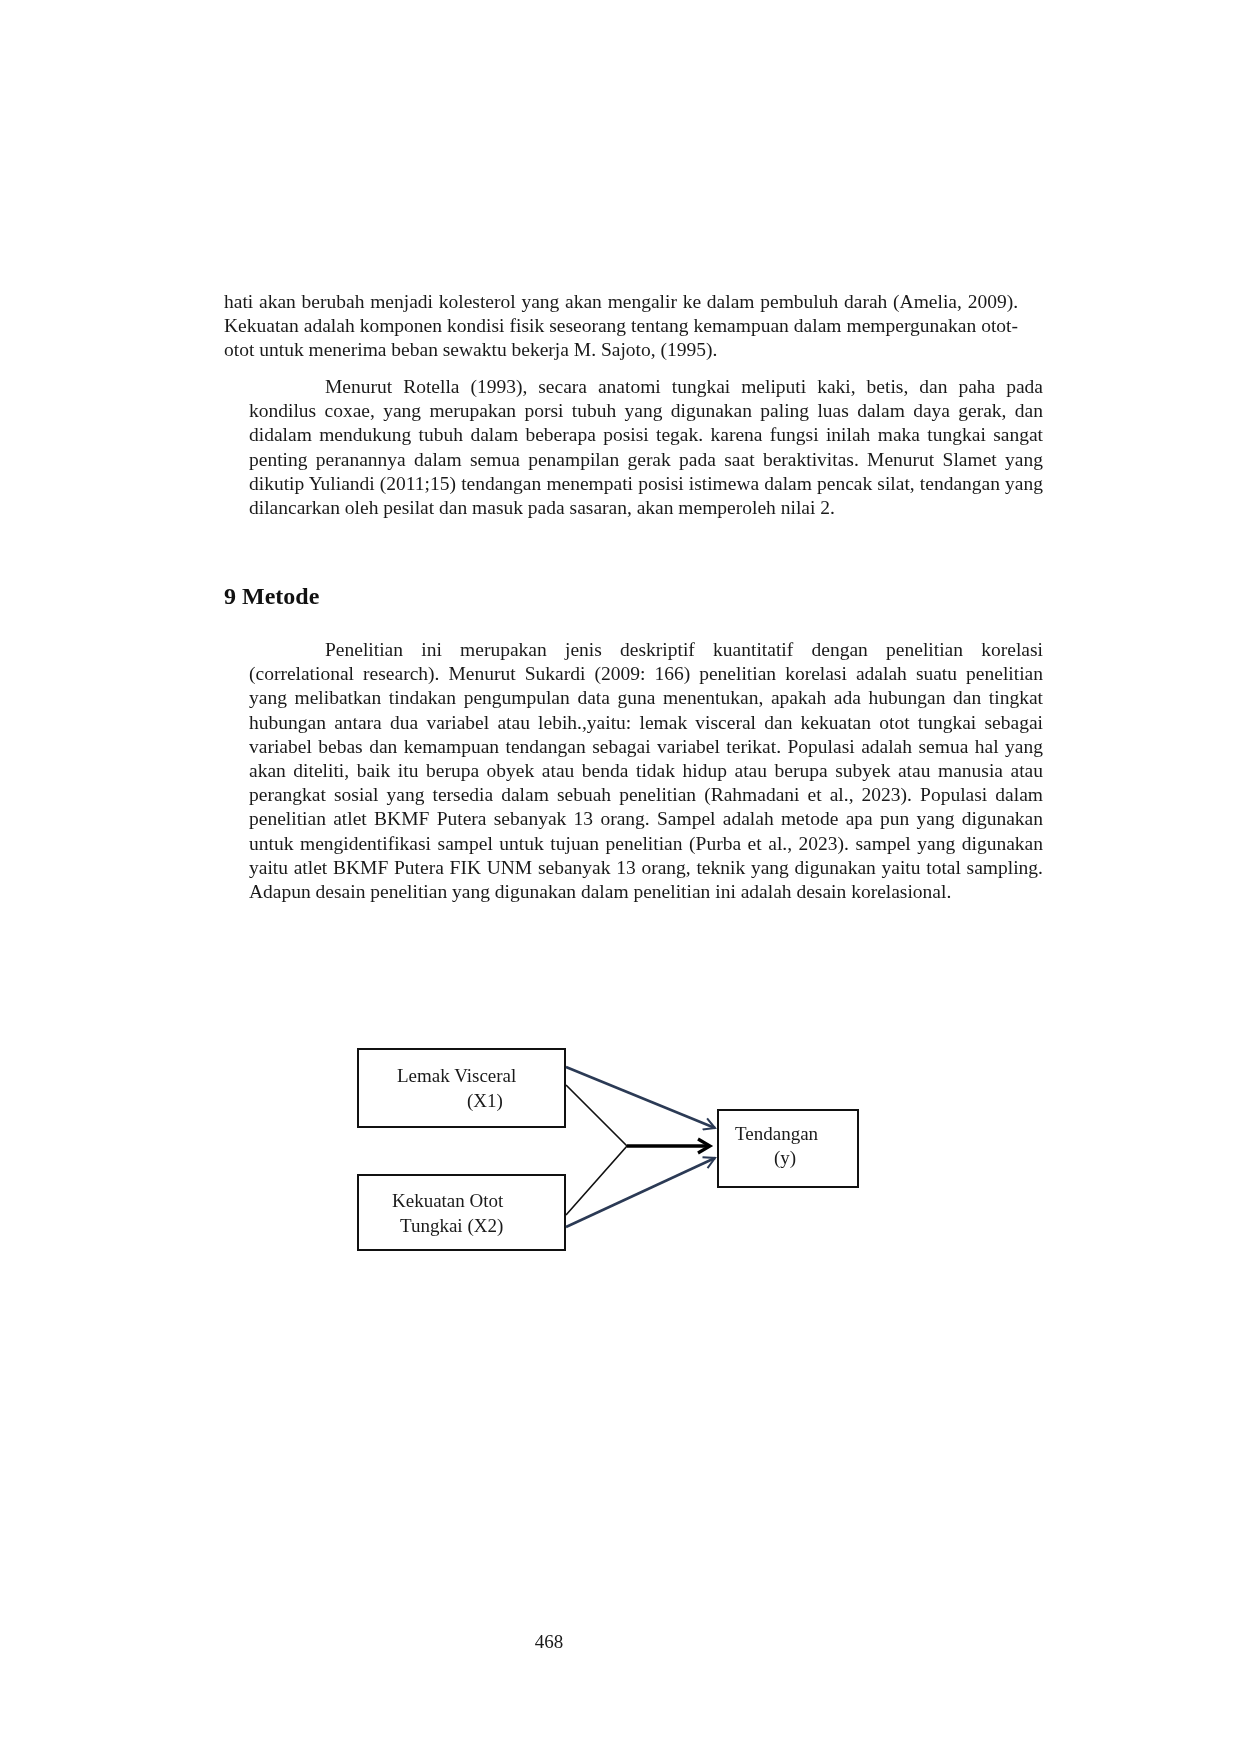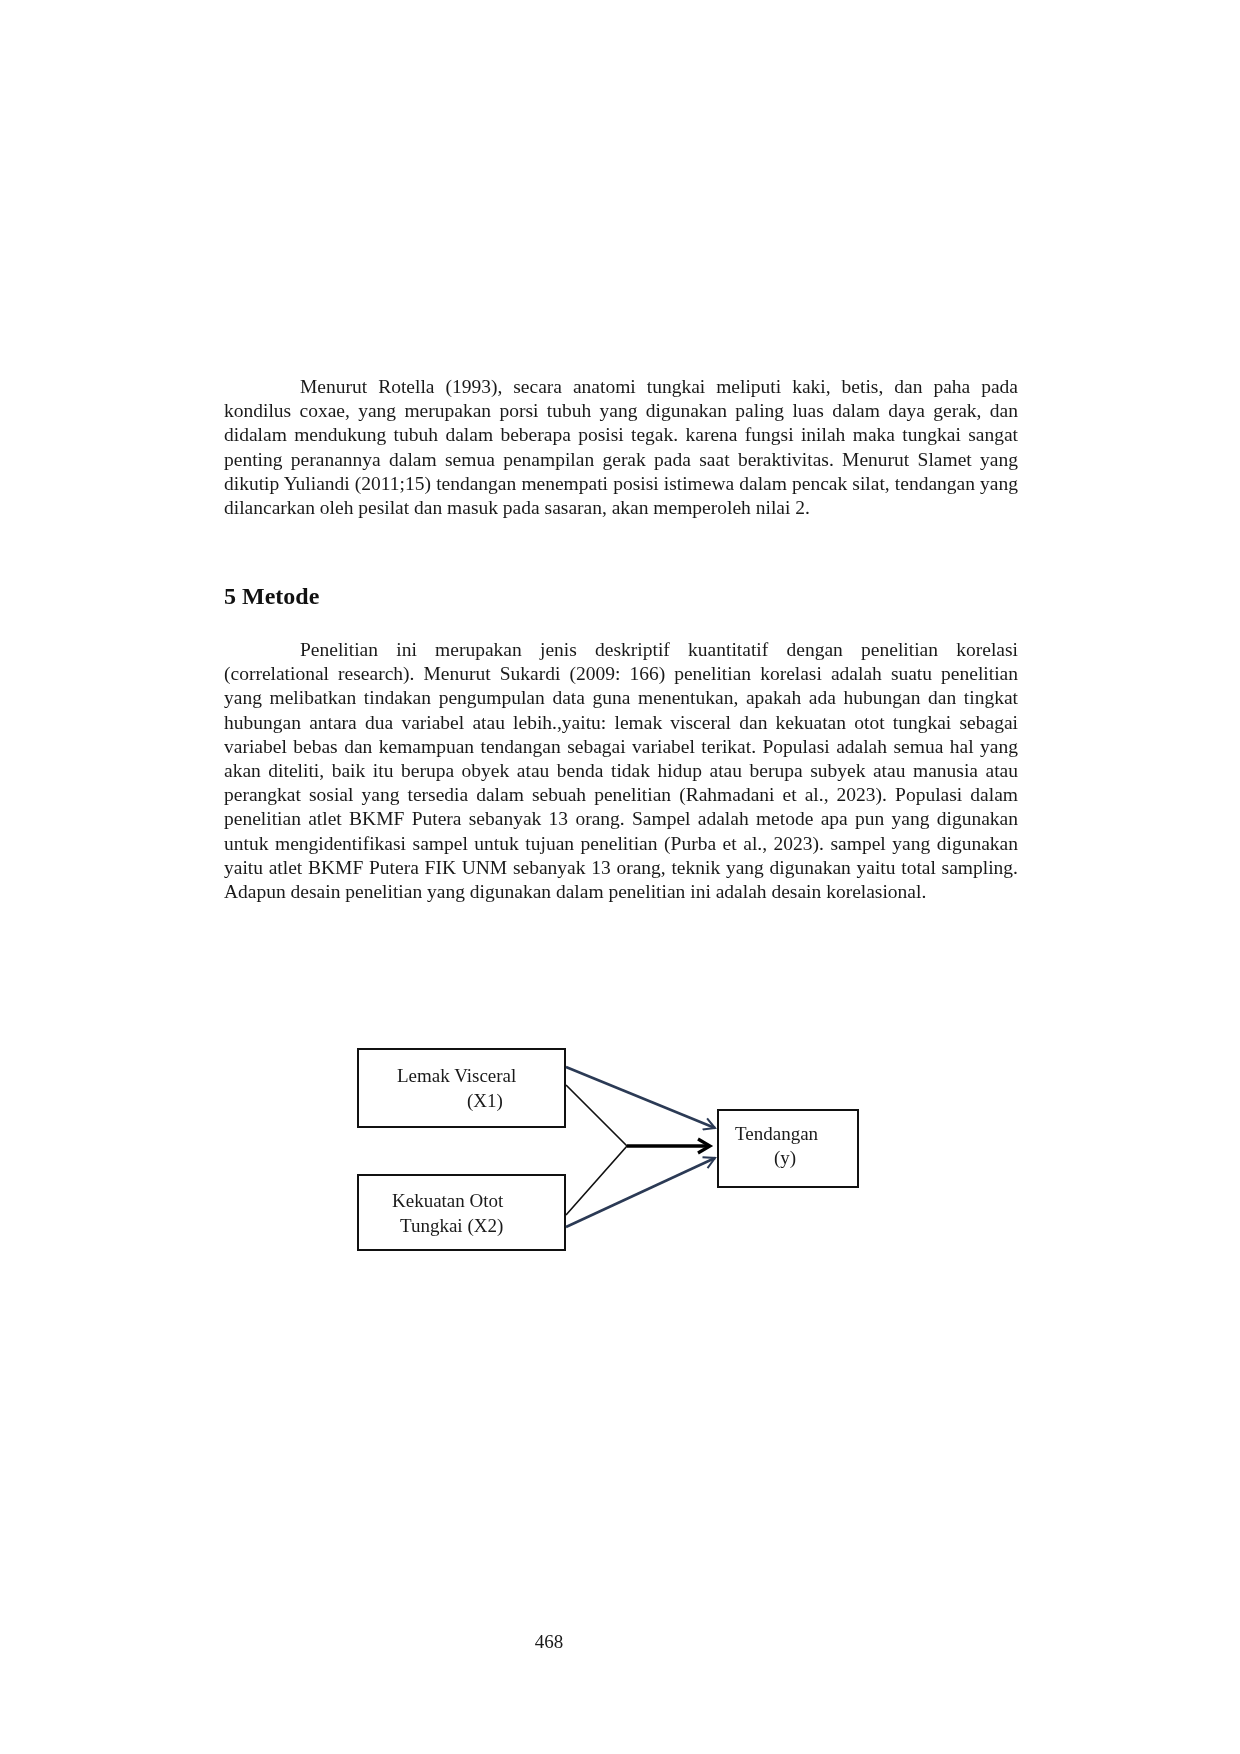--- a/index.html
+++ b/index.html
@@ -9,21 +9,21 @@
       position: absolute;
       left: 224px;
       width: 794px;
       font-family: "Liberation Serif", serif;
       font-size: 19.5px;
       line-height: 24.2px;
       color: #1a1a1a;
       text-align: justify;
       margin: 0;
     }
-    .indent { text-indent: 76px; }
+    .indent { text-indent: 76px; margin-left: 25px; }
     .heading {
       position: absolute;
       left: 224px;
       top: 583px;
       font-family: "Liberation Serif", serif;
       font-weight: bold;
       font-size: 24px;
       color: #111;
       margin: 0;
     }
@@ -37,24 +37,25 @@
       font-family: "Liberation Serif", serif;
       font-size: 19px;
       color: #1a1a1a;
     }
   </style>
 </head>
 <body>
 
 <div class="page">
 
+  <p class="text-block" style="top:290px;">hati akan berubah menjadi kolesterol yang akan mengalir ke dalam pembuluh darah (Amelia, 2009). Kekuatan adalah komponen kondisi fisik seseorang tentang kemampuan dalam mempergunakan otot-otot untuk menerima beban sewaktu bekerja M. Sajoto, (1995).</p>
 
   <p class="text-block indent" style="top:375px;">Menurut Rotella (1993), secara anatomi tungkai meliputi kaki, betis, dan paha pada kondilus coxae, yang merupakan porsi tubuh yang digunakan paling luas dalam daya gerak, dan didalam mendukung tubuh dalam beberapa posisi tegak. karena fungsi inilah maka tungkai sangat penting peranannya dalam semua penampilan gerak pada saat beraktivitas. Menurut Slamet yang dikutip Yuliandi (2011;15) tendangan menempati posisi istimewa dalam pencak silat, tendangan yang dilancarkan oleh pesilat dan masuk pada sasaran, akan memperoleh nilai 2.</p>
 
-  <h2 class="heading">5 Metode</h2>
+  <h2 class="heading">9 Metode</h2>
 
   <p class="text-block indent" style="top:638px;">Penelitian ini merupakan jenis deskriptif kuantitatif dengan penelitian korelasi (correlational research). Menurut Sukardi (2009: 166) penelitian korelasi adalah suatu penelitian yang melibatkan tindakan pengumpulan data guna menentukan, apakah ada hubungan dan tingkat hubungan antara dua variabel atau lebih.,yaitu: lemak visceral dan kekuatan otot tungkai sebagai variabel bebas dan kemampuan tendangan sebagai variabel terikat. Populasi adalah semua hal yang akan diteliti, baik itu berupa obyek atau benda tidak hidup atau berupa subyek atau manusia atau perangkat sosial yang tersedia dalam sebuah penelitian (Rahmadani et al., 2023). Populasi dalam penelitian atlet BKMF Putera sebanyak 13 orang. Sampel adalah metode apa pun yang digunakan untuk mengidentifikasi sampel untuk tujuan penelitian (Purba et al., 2023). sampel yang digunakan yaitu atlet BKMF Putera FIK UNM sebanyak 13 orang, teknik yang digunakan yaitu total sampling. Adapun desain penelitian yang digunakan dalam penelitian ini adalah desain korelasional.</p>
 
 
   <svg class="diagram" viewBox="0 0 1240 1754" xmlns="http://www.w3.org/2000/svg">
     <defs>
       <marker id="openArrow" markerWidth="14" markerHeight="14" refX="12" refY="7" orient="auto" markerUnits="userSpaceOnUse">
         <path d="M1,1 L12,7 L1,13" fill="none" stroke="#2b3a55" stroke-width="2"></path>
       </marker>
       <marker id="boldArrow" markerWidth="18" markerHeight="18" refX="14" refY="9" orient="auto" markerUnits="userSpaceOnUse">

